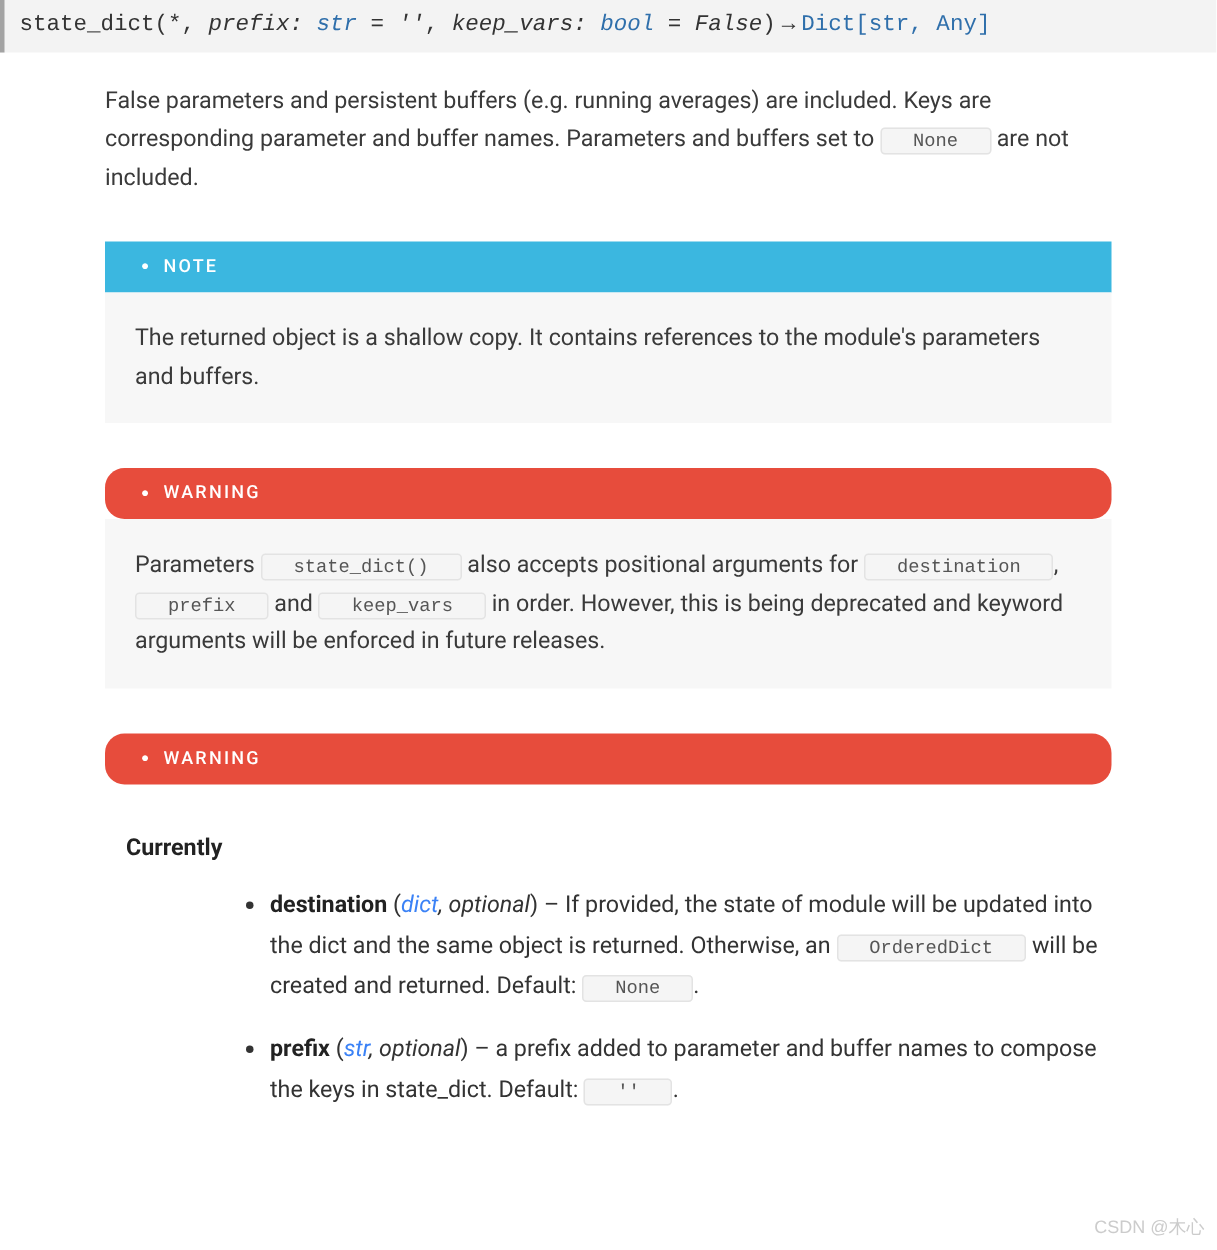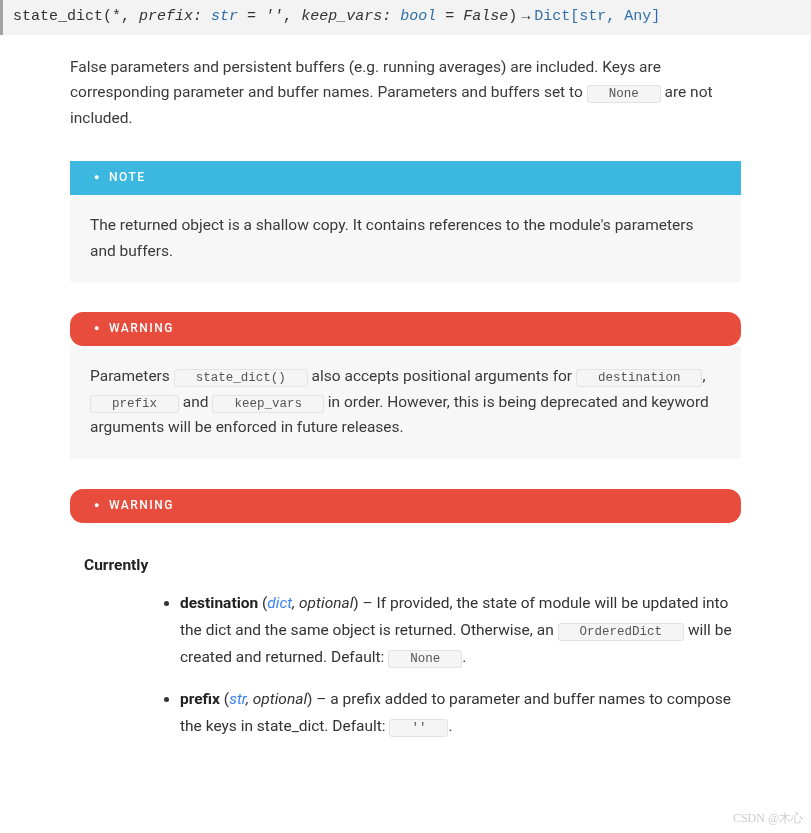--- a/index.html
+++ b/index.html
@@ -82,21 +82,21 @@
   }
   .param-name { font-weight: 700; color: #222; }
   .param-type { font-style: italic; }
   .param-type-link { color: #3b82f6; font-style: italic; text-align: right; }
   .watermark {
     position: fixed;
     right: 8px;
     bottom: 4px;
     font-size: 12px;
     color: #ccc;
-    font-family: Liberation Serif, serif;
+    font-family: Liberation Sans, sans-serif;
     margin-left: 36px;
   }
 </style>
 </head>
 <body>
 
 <div class="signature">
   <span class="sig-name">state_dict</span><span>(*, </span><span class="sig-param-name">prefix</span><span class="sig-param-name">: </span><a class="sig-type">str</a><span class="sig-default"> = </span><span class="sig-default">''</span><span>, </span><span class="sig-param-name">keep_vars</span><span class="sig-param-name">: </span><a class="sig-type">bool</a><span class="sig-default"> = </span><span class="sig-default">False</span><span>)</span><span class="sig-arrow">→</span><a class="sig-return-type">Dict[str, Any]</a>
 </div>
 

